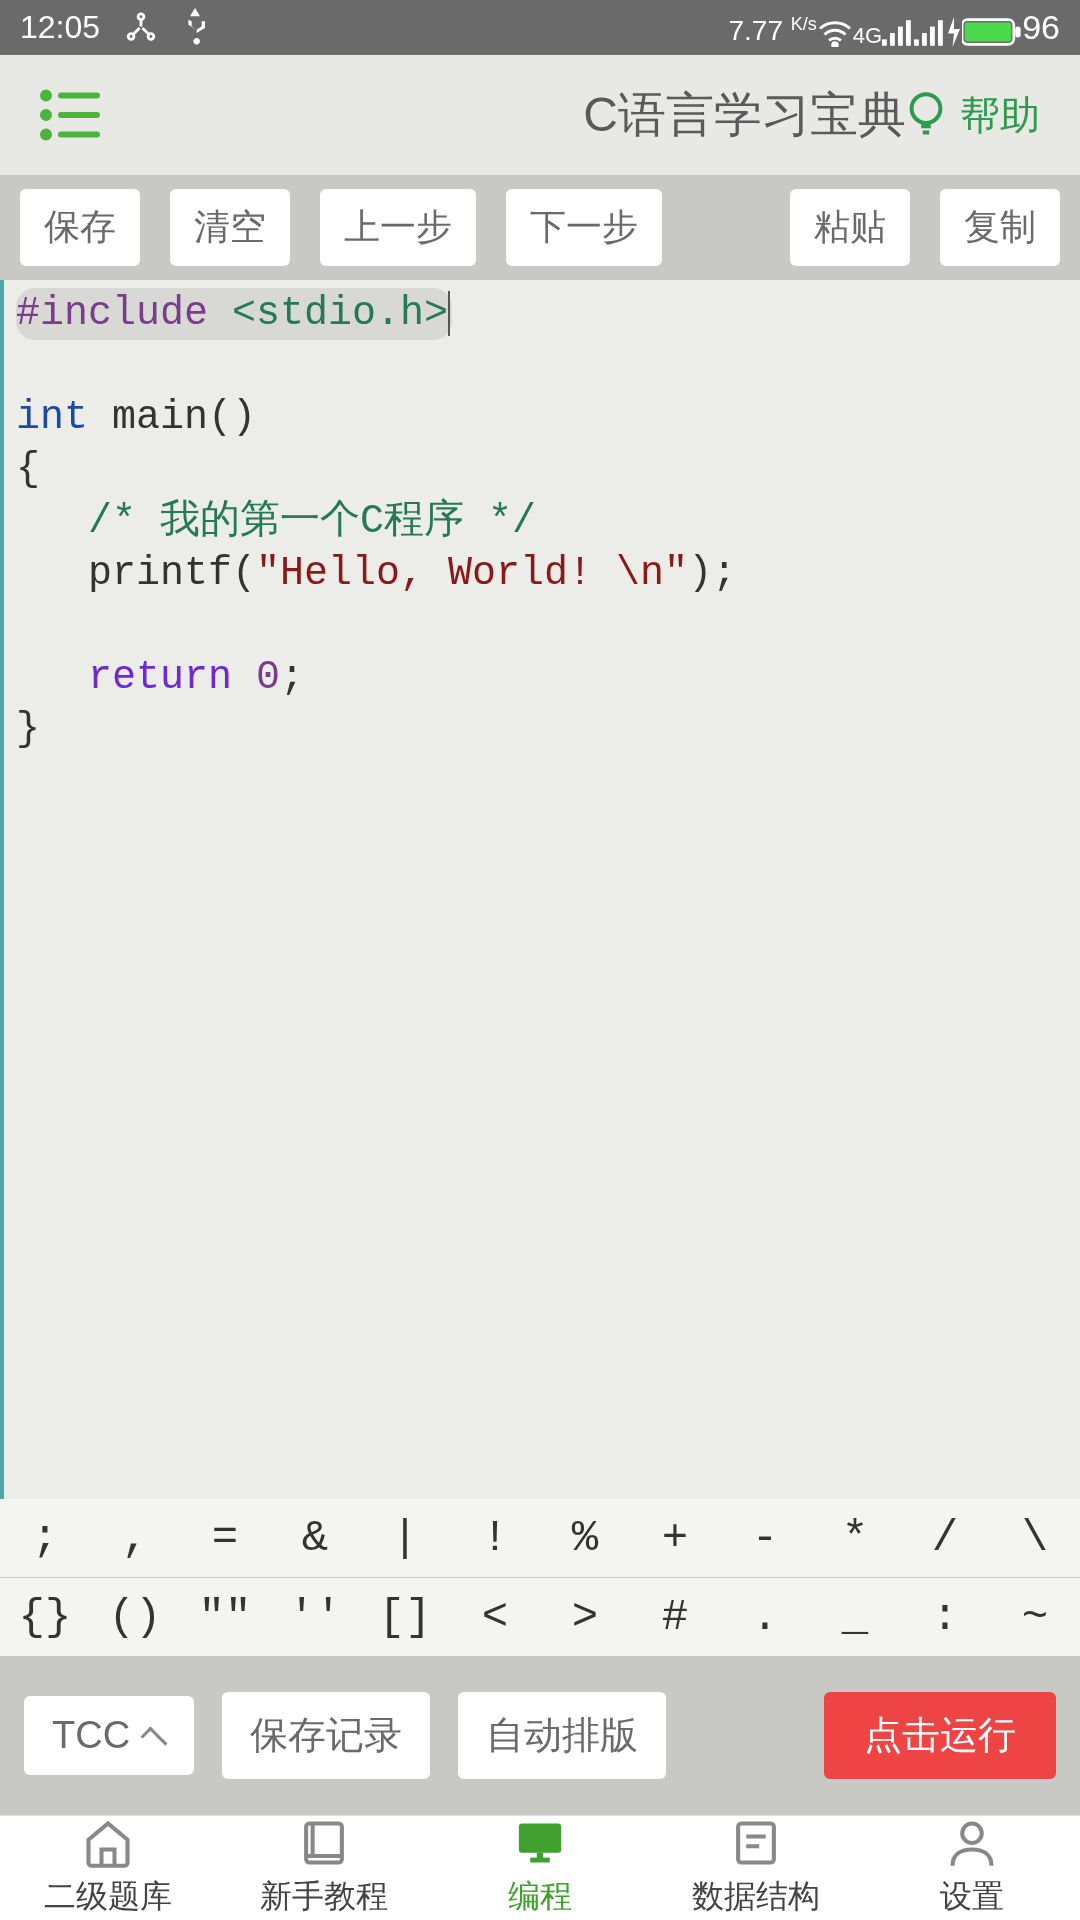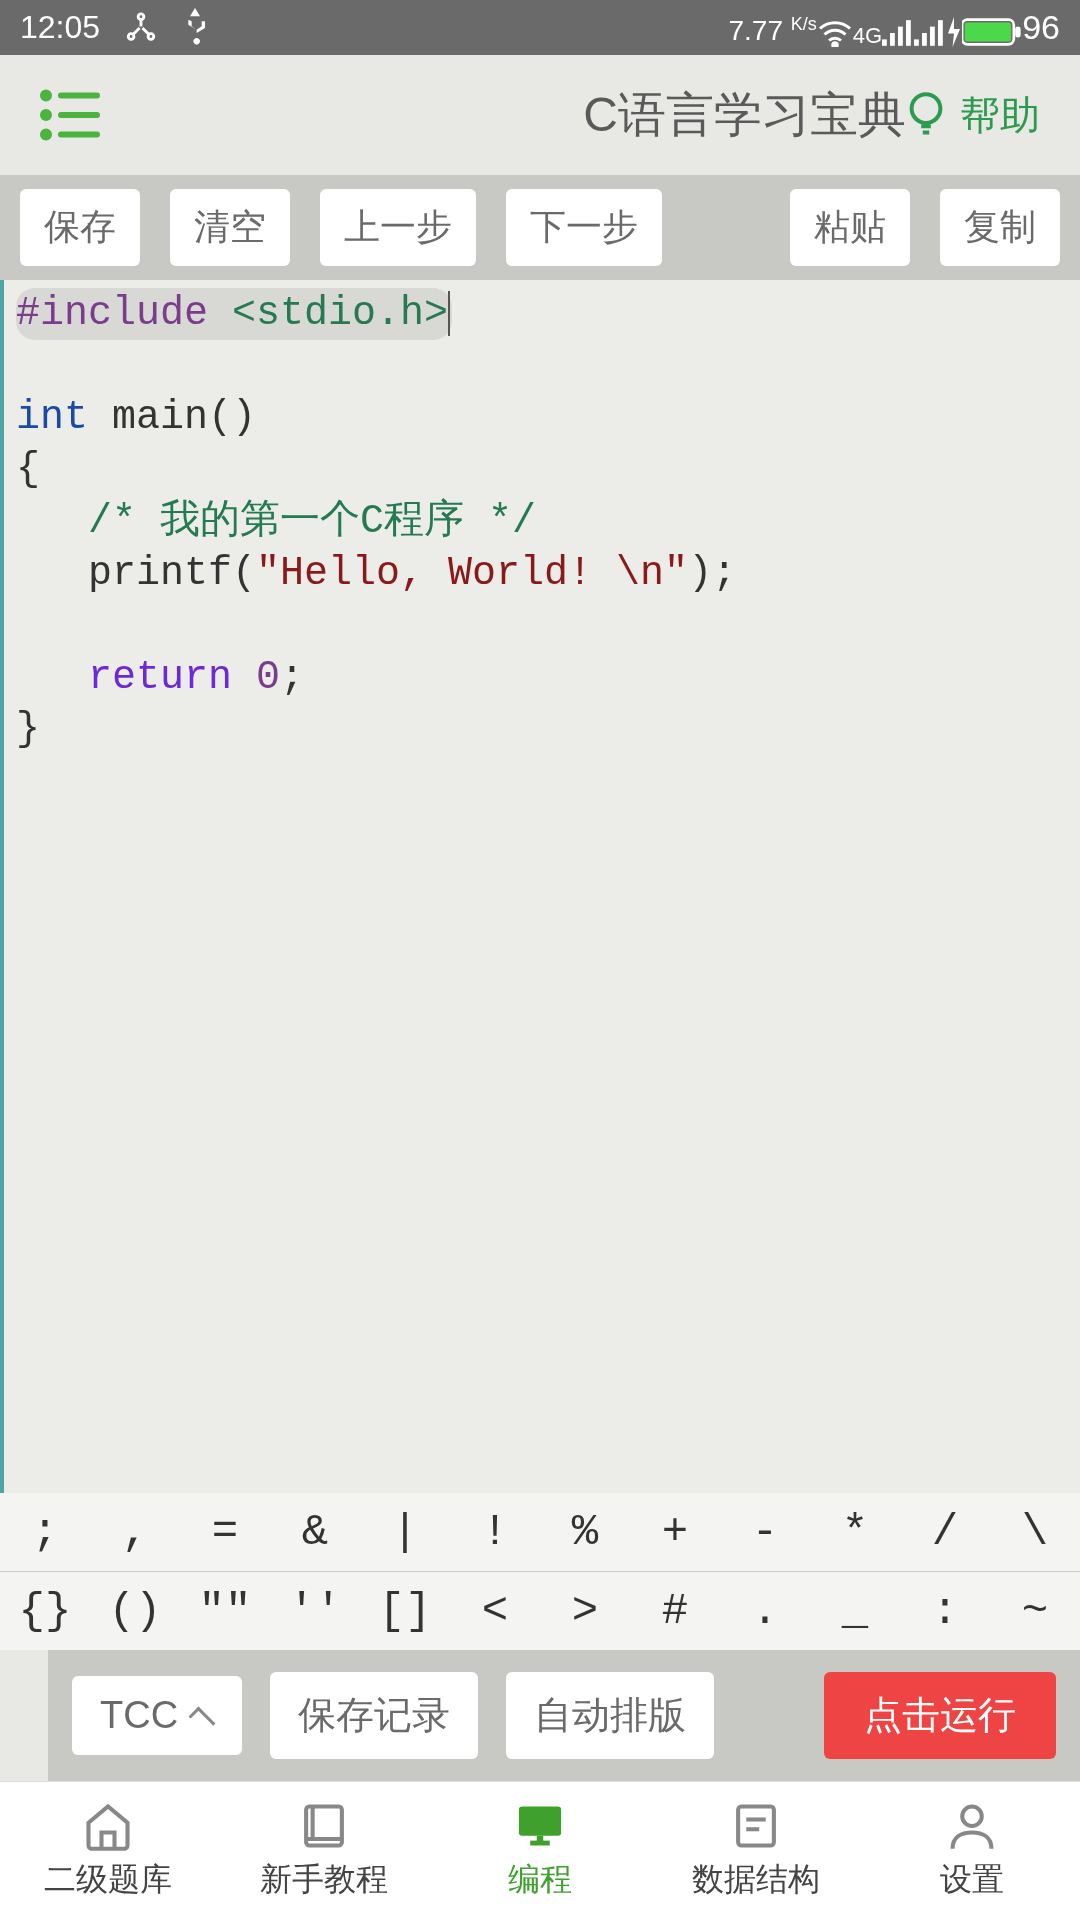--- a/index.html
+++ b/index.html
@@ -104,25 +104,24 @@
   flex: 1;
   text-align: center;
   font-size: 44px;
   color: #333;
   font-family: "Courier New", monospace;
 }
 .symbol-divider { height: 1px; background: #ccc; }
 
 .action-bar {
   background: #c8c8c5;
-  padding: 22px 24px;
+  padding: 36px 24px;
   display: flex;
   gap: 28px;
   align-items: center;
-  margin-left: 48px;
 }
 .action-btn {
   background: #fff;
   border: none;
   border-radius: 6px;
   font-size: 38px;
   color: #6a6a6a;
   padding: 18px 28px;
   display: flex;
   align-items: center;
@@ -137,21 +136,21 @@
 .chevron-up {
   width: 24px; height: 14px;
   border-left: 3px solid #888;
   border-top: 3px solid #888;
   transform: rotate(45deg);
   margin-top: 8px;
 }
 
 .bottom-nav {
   background: #fff;
-  height: 139px;
+  height: 105px;
   display: flex;
   border-top: 1px solid #ddd;
 }
 .nav-item {
   flex: 1;
   display: flex;
   flex-direction: column;
   align-items: center;
   justify-content: center;
   gap: 6px;

